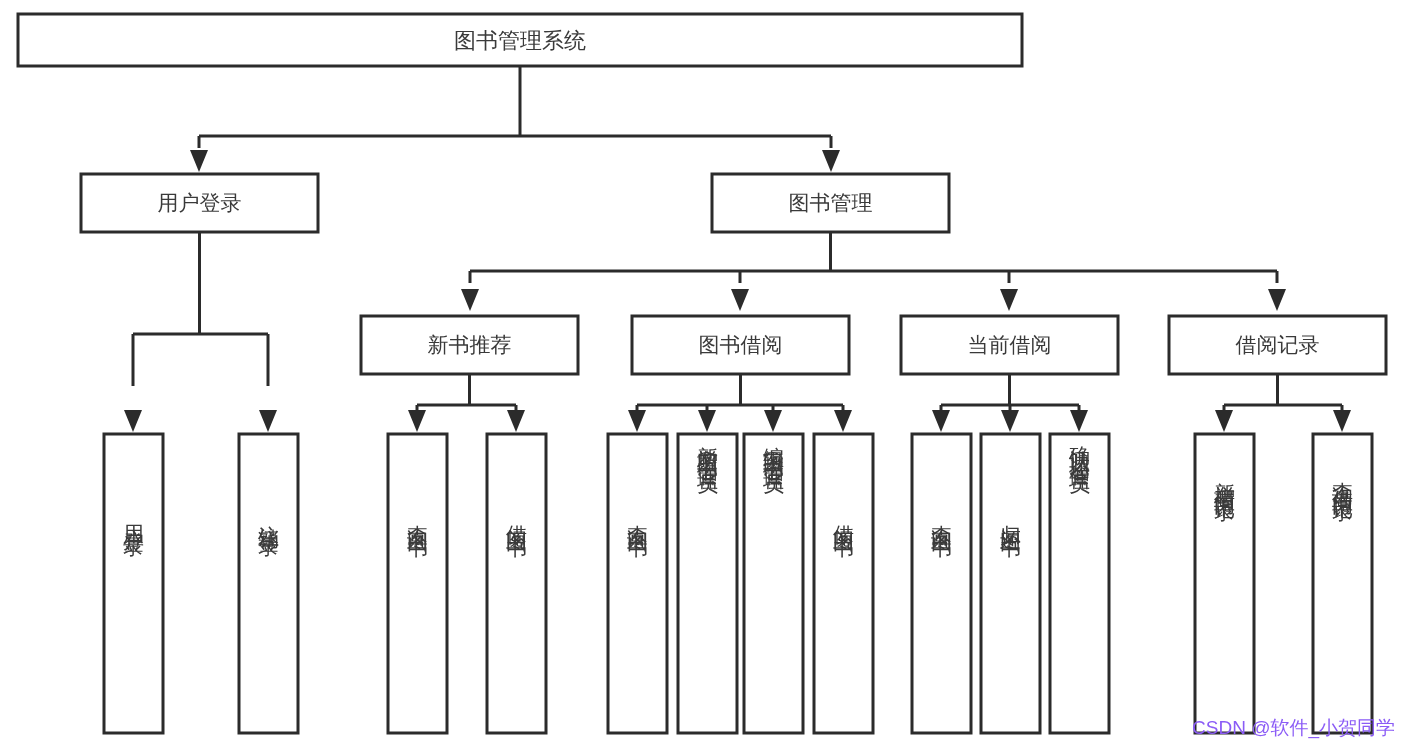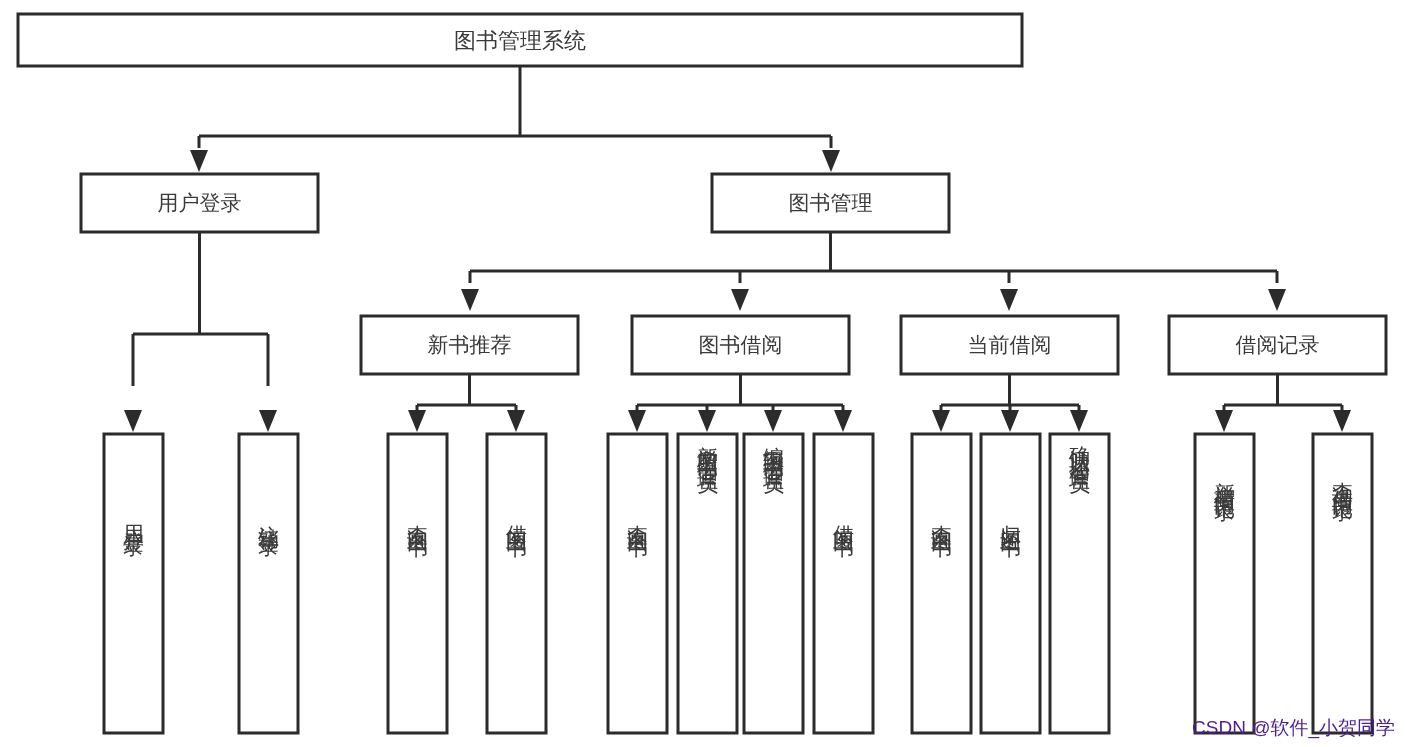--- a/index.html
+++ b/index.html
@@ -52,21 +52,21 @@
   .arrow-head {
     fill: #2b2b2b;
     stroke: none;
   }
   .watermark {
     position: absolute;
     right: 10px;
     bottom: 6px;
     font-family: "Liberation Sans", "DejaVu Sans", sans-serif;
     font-size: 19px;
-    color: #4c1d95;
+    color: #8b5cf6;
     white-space: nowrap;
     pointer-events: none;
   }
 </style>
 </head>
 <body>
 
 <svg id="diagram" viewBox="0 0 1405 747" xmlns="http://www.w3.org/2000/svg">
 
   <defs>

